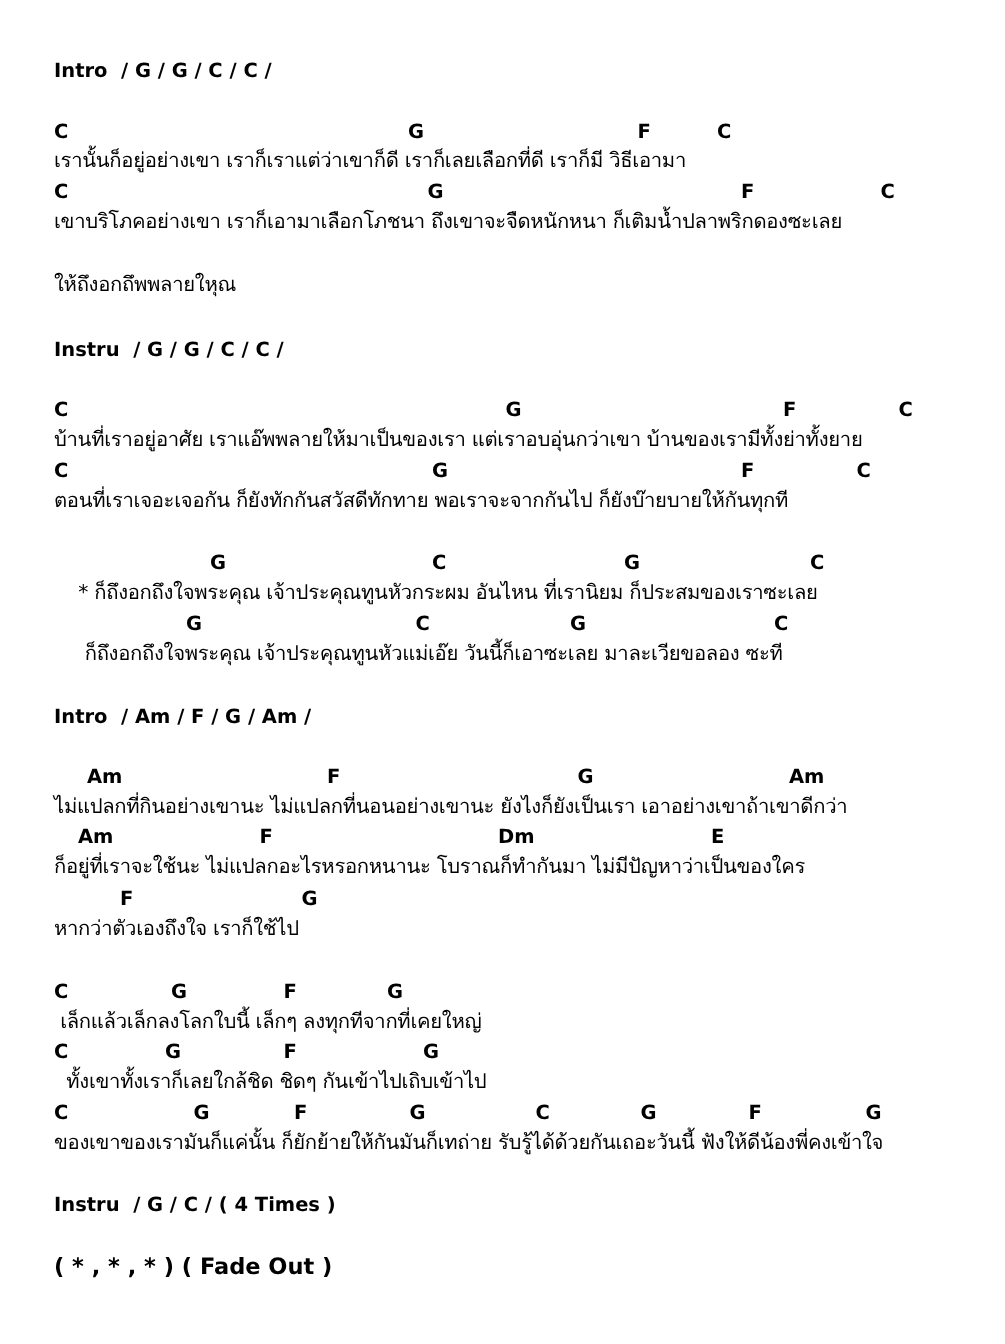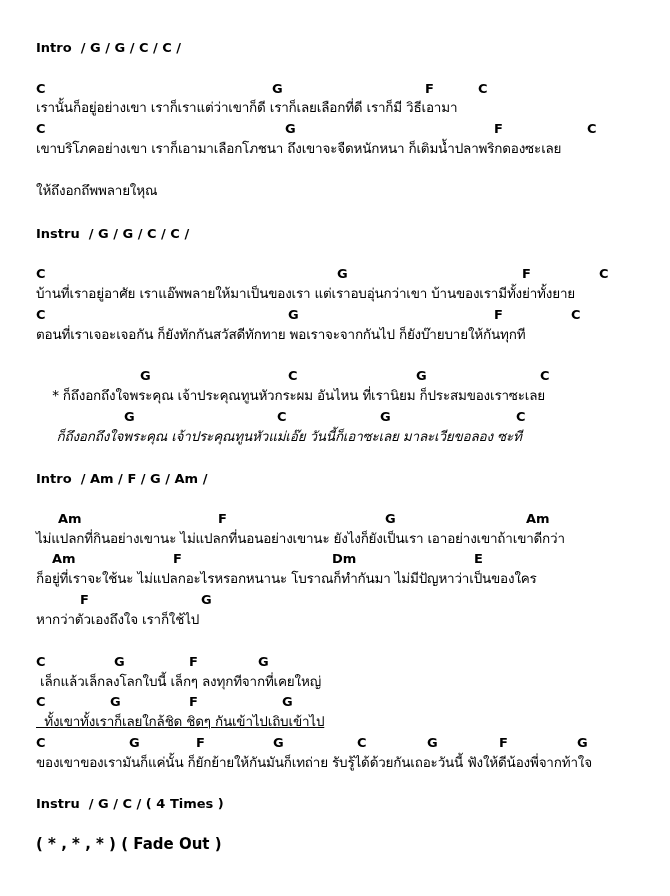--- a/index.html
+++ b/index.html
@@ -62,21 +62,21 @@
       <span class="ch" style="left: 416px; top: 0px;">G</span>
       <span class="ch" style="left: 540px; top: 0px;">C</span>
     </div>
   <div class="line lyric" style="left:44px;top:387px;">  * ก็ถึงอกถึงใจพระคุณ เจ้าประคุณทูนหัวกระผม อันไหน ที่เรานิยม ก็ประสมของเราซะเลย</div>
   <div class="chord-row" id="chc2" style="position:absolute;top:409px;left:0;width:670px;height:16px;">
       <span class="ch" style="left: 124px; top: 0px;">G</span>
       <span class="ch" style="left: 277px; top: 0px;">C</span>
       <span class="ch" style="left: 380px; top: 0px;">G</span>
       <span class="ch" style="left: 516px; top: 0px;">C</span>
     </div>
-  <div class="line lyric" style="left:36px;top:428px;font-style:italic;">     ก็ถึงอกถึงใจพระคุณ เจ้าประคุณทูนหัวแม่เอ๊ย วันนี้ก็เอาซะเลย มาละเวียขอลอง ซะที</div>
+  <div class="line lyric" style="left:36px;top:428px;">     ก็ถึงอกถึงใจพระคุณ เจ้าประคุณทูนหัวแม่เอ๊ย วันนี้ก็เอาซะเลย มาละเวียขอลอง ซะที</div>
 
   <div class="line header" style="left:36px;top:471px;">Intro  / Am / F / G / Am /</div>
 
   <div class="chord-row" id="v3c1" style="position:absolute;top:511px;left:0;width:670px;height:16px;">
       <span class="ch" style="left: 58px; top: 0px;">Am</span>
       <span class="ch" style="left: 218px; top: 0px;">F</span>
       <span class="ch" style="left: 385px; top: 0px;">G</span>
       <span class="ch" style="left: 526px; top: 0px;">Am</span>
     </div>
   <div class="line lyric" style="left:36px;top:530px;">ไม่แปลกที่กินอย่างเขานะ ไม่แปลกที่นอนอย่างเขานะ ยังไงก็ยังเป็นเรา เอาอย่างเขาถ้าเขาดีกว่า</div>
@@ -99,28 +99,28 @@
       <span class="ch" style="left: 189px; top: 0px;">F</span>
       <span class="ch" style="left: 258px; top: 0px;">G</span>
     </div>
   <div class="line lyric" style="left:36px;top:673px;"> เล็กแล้วเล็กลงโลกใบนี้ เล็กๆ ลงทุกทีจากที่เคยใหญ่</div>
   <div class="chord-row" id="brc2" style="position:absolute;top:694px;left:0;width:670px;height:16px;">
       <span class="ch" style="left: 36px; top: 0px;">C</span>
       <span class="ch" style="left: 110px; top: 0px;">G</span>
       <span class="ch" style="left: 189px; top: 0px;">F</span>
       <span class="ch" style="left: 282px; top: 0px;">G</span>
     </div>
-  <div class="line lyric" style="left:36px;top:713px;text-decoration:underline;">  ทั้งเขาทั้งเราก็เลยใกล้ชิด ชิดๆ กันเข้าไปเถิบเข้าไป</div>
+  <div class="line lyric" style="left:36px;top:713px;">  ทั้งเขาทั้งเราก็เลยใกล้ชิด ชิดๆ กันเข้าไปเถิบเข้าไป</div>
   <div class="chord-row" id="brc3" style="position:absolute;top:735px;left:0;width:670px;height:16px;">
       <span class="ch" style="left: 36px; top: 0px;">C</span>
       <span class="ch" style="left: 129px; top: 0px;">G</span>
       <span class="ch" style="left: 196px; top: 0px;">F</span>
       <span class="ch" style="left: 273px; top: 0px;">G</span>
       <span class="ch" style="left: 357px; top: 0px;">C</span>
       <span class="ch" style="left: 427px; top: 0px;">G</span>
       <span class="ch" style="left: 499px; top: 0px;">F</span>
       <span class="ch" style="left: 577px; top: 0px;">G</span>
     </div>
-  <div class="line lyric" style="left:36px;top:754px;">ของเขาของเรามันก็แค่นั้น ก็ยักย้ายให้กันมันก็เทถ่าย รับรู้ได้ด้วยกันเถอะวันนี้ ฟังให้ดีน้องพี่จากท้าใจ</div>
+  <div class="line lyric" style="left:36px;top:754px;">ของเขาของเรามันก็แค่นั้น ก็ยักย้ายให้กันมันก็เทถ่าย รับรู้ได้ด้วยกันเถอะวันนี้ ฟังให้ดีน้องพี่คงเข้าใจ</div>
 
   <div class="line header" style="left:36px;top:796px;">Instru  / G / C / ( 4 Times )</div>
   <div class="line header big" style="left:36px;top:836px;">( * , * , * ) ( Fade Out )</div>
 </div>
 
 </body></html>

